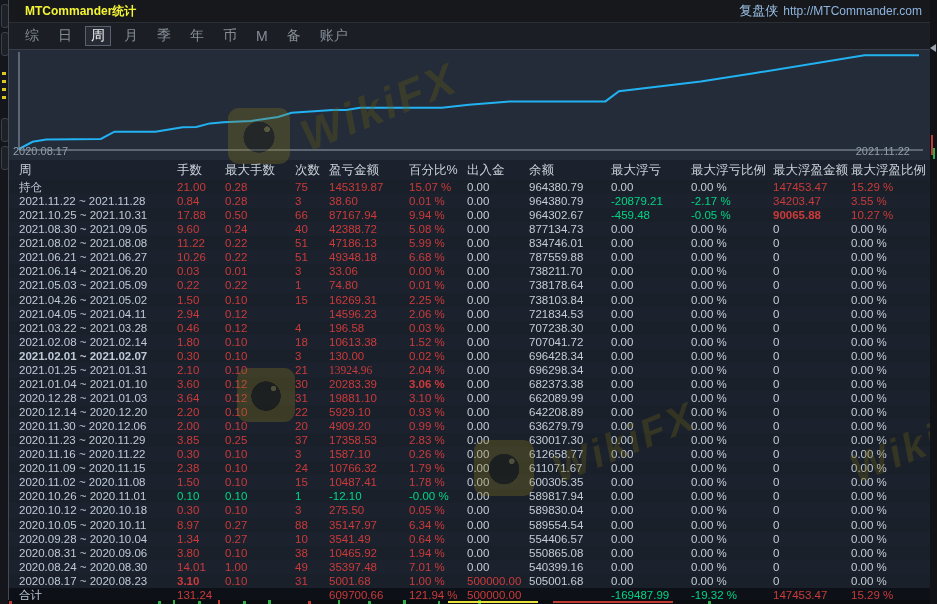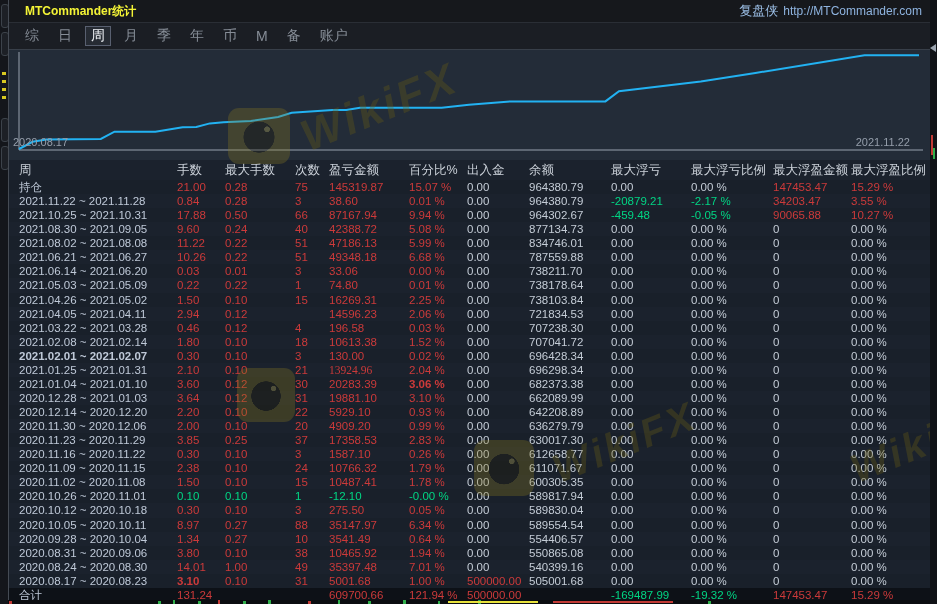--- a/index.html
+++ b/index.html
@@ -20,21 +20,21 @@
   .brand{margin-left:auto;display:flex;align-items:center;gap:5px;}
   .brand .bname{color:#9dc0e8;font-size:13px;}
   .brand .burl{color:#8fb4e0;font-size:12px;}
   .menubar{height:26px;display:flex;align-items:center;gap:7px;padding-left:10px;
     background:#1b1e24;}
   .mi{color:#868d97;font-size:14px;padding:1px 6px;cursor:default;}
   .mi.sel{color:#eef1f5;background:#262b33;border:1px solid #596070;padding:0 5px;}
   
   .chart{position:relative;height:110px;background:#232c38;border-top:1px solid #383f49;}
   .chart svg{position:absolute;left:0;top:0;}
-  .xlab{position:absolute;bottom:12px;font-size:11px;color:#959eab;}
+  .xlab{position:absolute;bottom:3px;font-size:11px;color:#959eab;}
   .xlab.left{left:4px;} .xlab.right{right:20px;}
   
   .wm-eagle{position:absolute;opacity:.30;border-radius:11px;
     background:
       radial-gradient(circle at 63% 38%, #cdbd5c 0 5%, rgba(0,0,0,0) 6%),
       radial-gradient(circle at 50% 52%, #241d06 0 36%, rgba(0,0,0,0) 37%),
       linear-gradient(#8d7c20,#8d7c20);}
   .wm-text{position:absolute;opacity:.32;color:#6d6012;font-weight:bold;font-style:italic;
     letter-spacing:3px;transform:rotate(-22deg);pointer-events:none;}
   
@@ -152,21 +152,21 @@
           <span class="cell c-d" style="width: 158px;">2021.10.25 ~ 2021.10.31</span>
           <span class="cell c-r" style="width: 48px;">17.88</span>
           <span class="cell c-r" style="width: 70px;">0.50</span>
           <span class="cell c-r" style="width: 34px;">66</span>
           <span class="cell c-r" style="width: 80px;">87167.94</span>
           <span class="cell c-r" style="width: 58px;">9.94 %</span>
           <span class="cell c-m" style="width: 62px;">0.00</span>
           <span class="cell c-m" style="width: 82px;">964302.67</span>
           <span class="cell c-g" style="width: 80px;">-459.48</span>
           <span class="cell c-g" style="width: 82px;">-0.05 %</span>
-          <span class="cell c-r" style="width: 78px;">90065.88</span>
+          <span class="cell c-r" style="width: 78px; font-weight: bold;">90065.88</span>
           <span class="cell c-r" style="width: 80px;">10.27 %</span>
         </div>
         <div class="trow">
           <span class="cell c-d" style="width: 158px;">2021.08.30 ~ 2021.09.05</span>
           <span class="cell c-r" style="width: 48px;">9.60</span>
           <span class="cell c-r" style="width: 70px;">0.24</span>
           <span class="cell c-r" style="width: 34px;">40</span>
           <span class="cell c-r" style="width: 80px;">42388.72</span>
           <span class="cell c-r" style="width: 58px;">5.08 %</span>
           <span class="cell c-m" style="width: 62px;">0.00</span>

